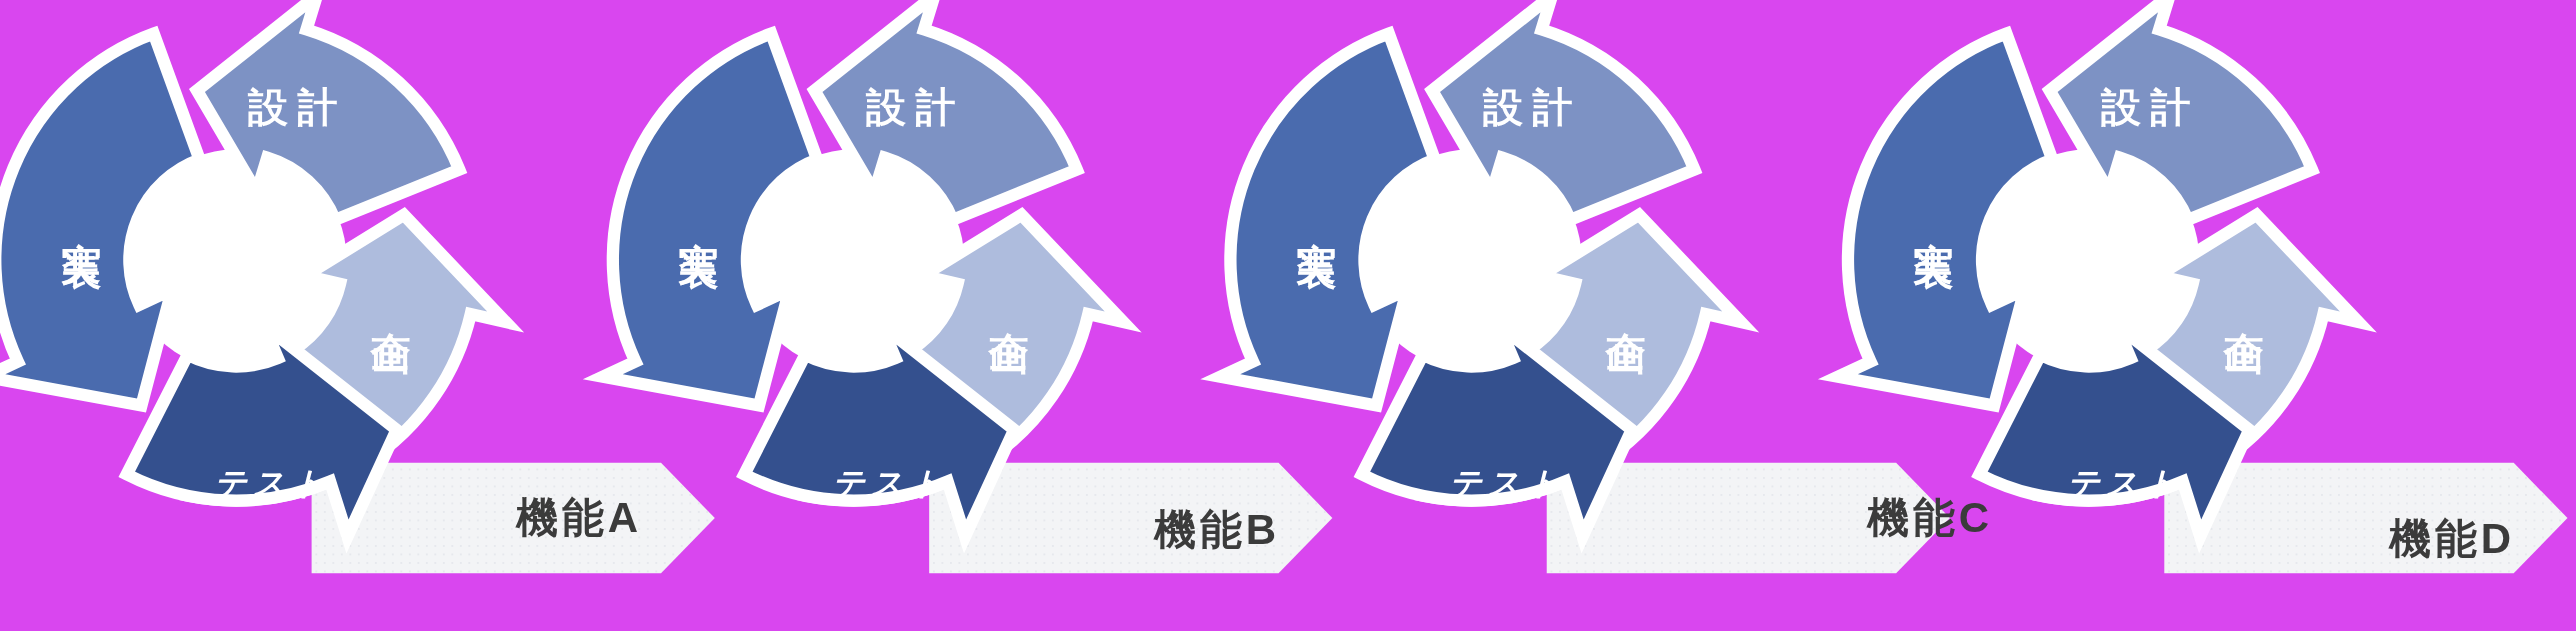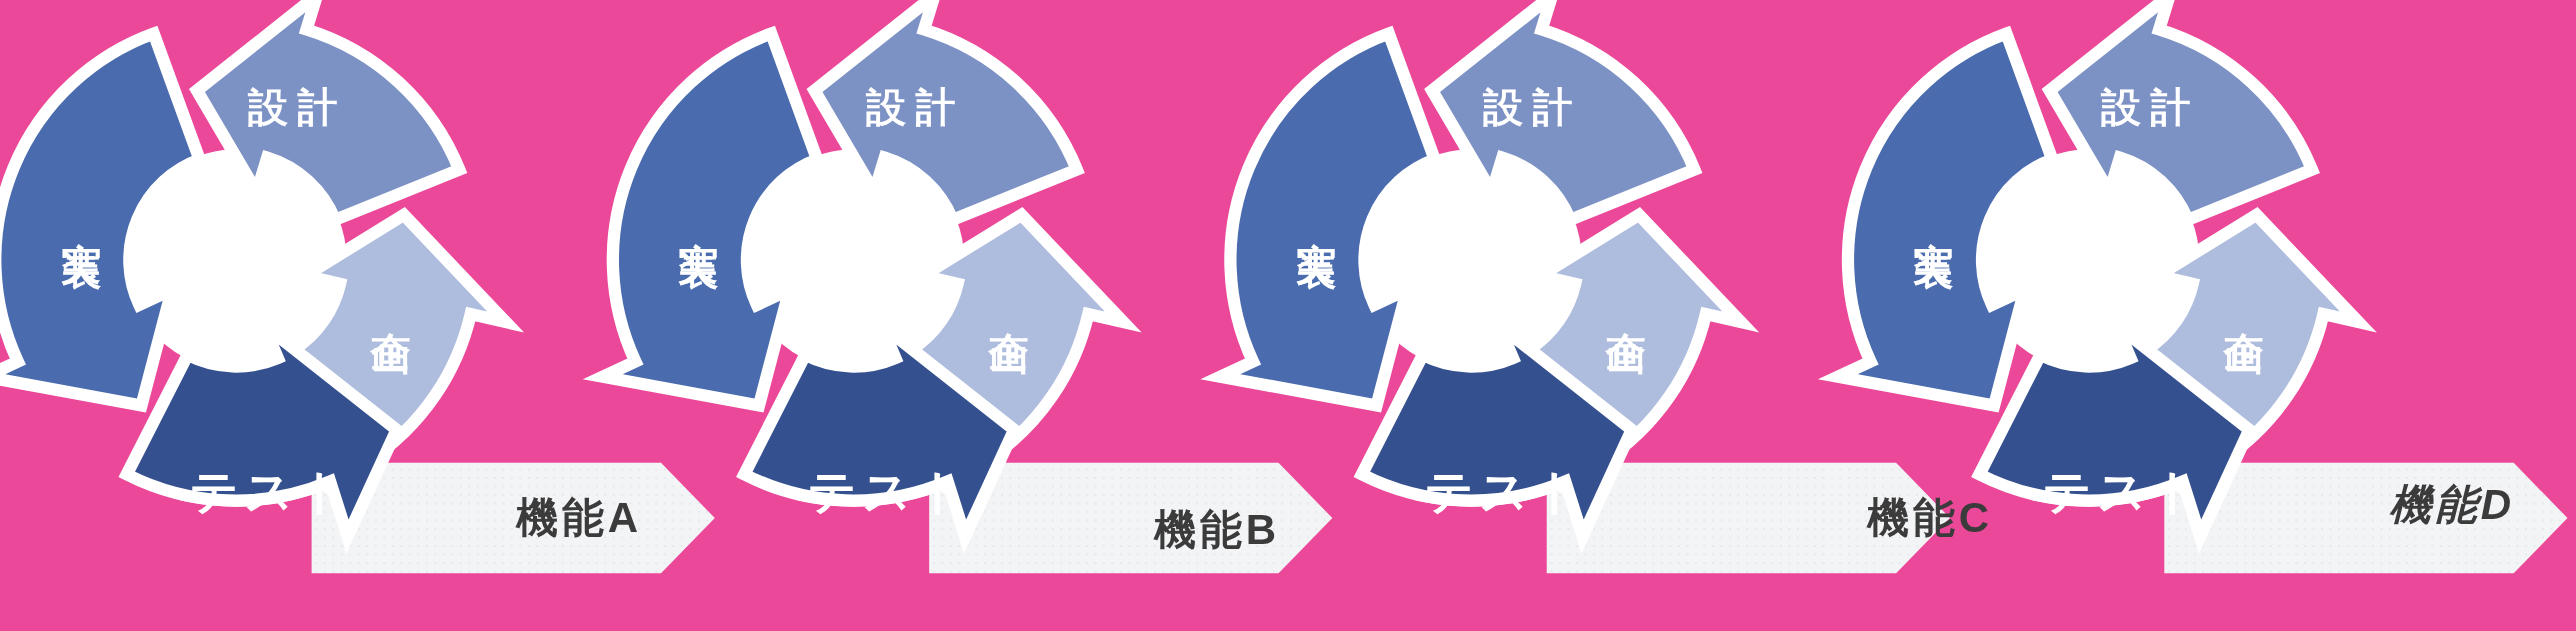--- a/index.html
+++ b/index.html
@@ -3,21 +3,21 @@
 <meta charset="utf-8">
 <style>
   html, body { margin: 0; padding: 0; }
   body {
     font-family: "Liberation Sans", "DejaVu Sans", sans-serif;
   }
   .stage {
     position: relative;
     width: 2576px;
     height: 632px;
-    background: #ec4899;
+    background: #d946ef;
     overflow: hidden;
   }
   .diagram-svg {
     position: absolute;
     left: 0; top: 0;
     display: block;
   }
   .arr {
     stroke: #ffffff;
     stroke-width: 13;
@@ -34,21 +34,21 @@
   .lbl {
     position: absolute;
     color: #ffffff;
     font-weight: bold;
     text-align: center;
     white-space: nowrap;
     line-height: 1.1;
     user-select: none;
   }
   .lbl-design    { font-size: 40px; letter-spacing: 9.4px; width: 189px; }
-  .lbl-test      { font-size: 48px; letter-spacing: 5.7px;  width: 170px; }
+  .lbl-test      { font-size: 32px; letter-spacing: 5.7px;  width: 170px; font-style: italic; }
   .lbl-vert {
     writing-mode: vertical-rl;
     text-orientation: upright;
     font-size: 40px;
     letter-spacing: 7.6px;
     height: 123px;
     width: 45px;
     text-align: start;
   }
   .lbl-banner {
@@ -133,17 +133,17 @@
     <div class="lbl lbl-vert" style="left:1603px; top:300px;">企画</div>
     <div class="lbl lbl-test" style="left:1422px; top:466px;">テスト</div>
     <div class="lbl lbl-banner" style="left:1826px; top:495px;">機能C</div>
   </div>
 
   <div>
     <div class="lbl lbl-design" style="left:2056px; top:85px;">設計</div>
     <div class="lbl lbl-vert" style="left:1911px; top:210px;">実装</div>
     <div class="lbl lbl-vert" style="left:2221px; top:300px;">企画</div>
     <div class="lbl lbl-test" style="left:2040px; top:466px;">テスト</div>
-    <div class="lbl lbl-banner" style="left:2348px; top:482px;font-style:italic;">機能D</div>
+    <div class="lbl lbl-banner" style="left:2348px; top:516px;">機能D</div>
   </div>
 
 </div>
 
 
 </body></html>

